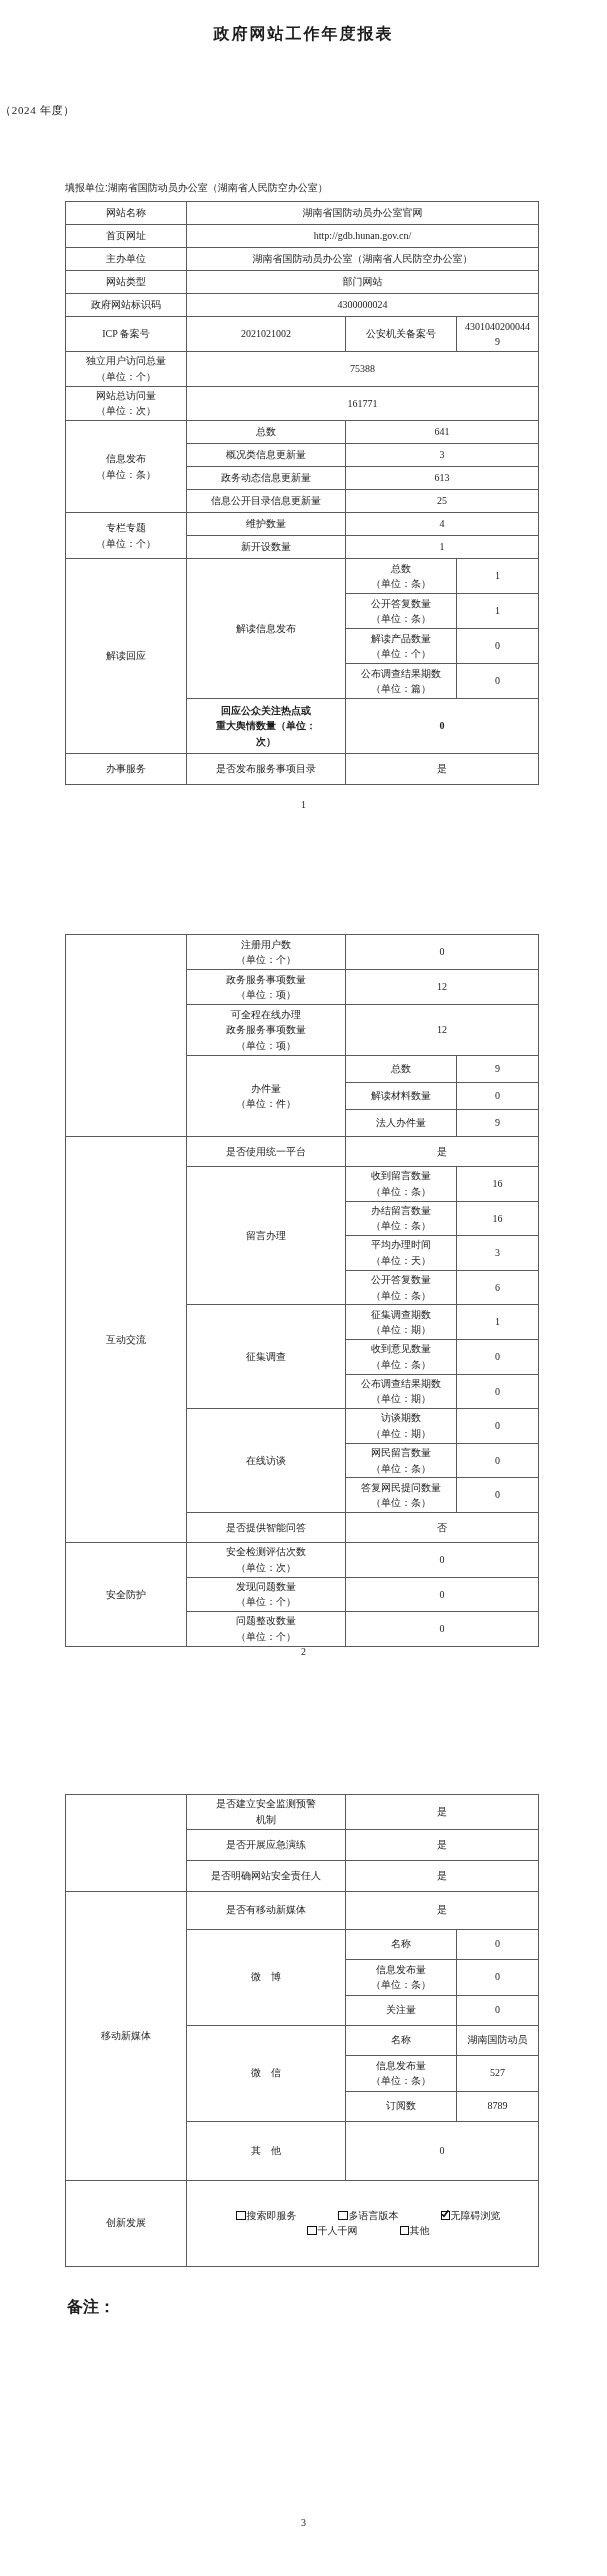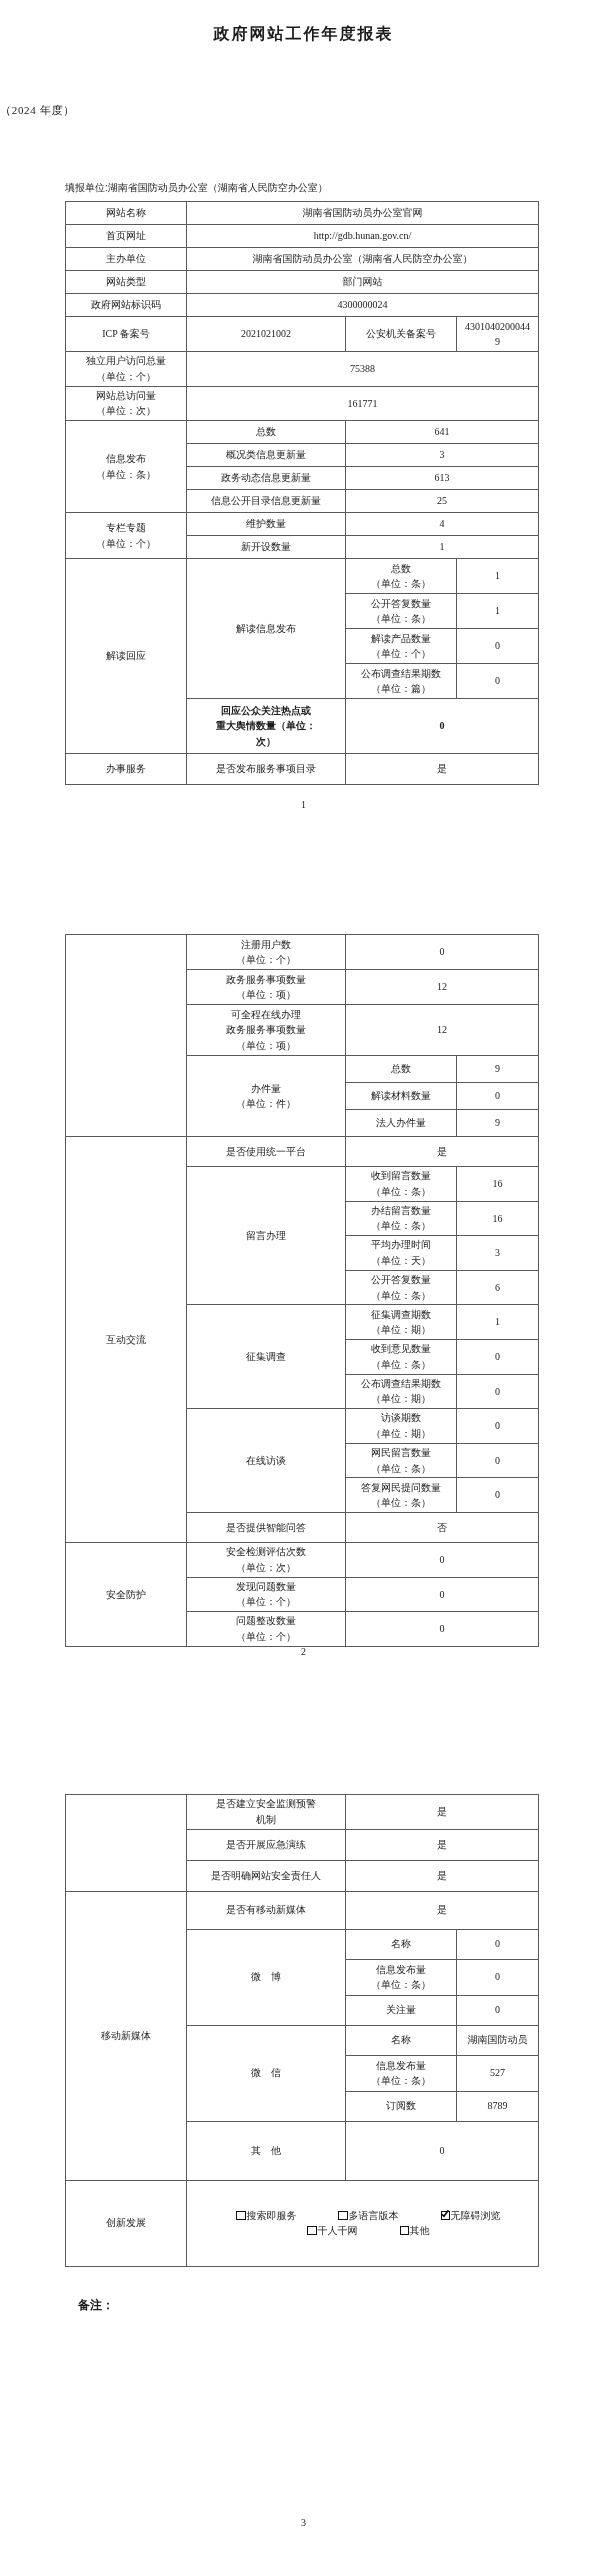--- a/index.html
+++ b/index.html
@@ -34,22 +34,22 @@
   }
   .t1{top:201px;} .t2{top:934px;} .t3{top:1794px;}
   tr.h34{height:23px;} tr.h40{height:27px;} tr.h44{height:30px;}
   tr.h46{height:31px;} tr.h48{height:32px;} tr.h50{height:34px;}
   tr.h52{height:35px;} tr.h54{height:36px;} tr.h56{height:38px;}
   tr.h58{height:33px;} tr.h76{height:51px;margin-top:16px;} tr.h82{height:55px;font-weight:bold;}
   tr.h88{height:59px;font-family:Liberation Serif, serif;} tr.h128{height:86px;}
   .pnum{position:absolute;left:0;width:607px;text-align:center;font-size:10px;}
   .p1{top:799px;} .p2{top:1646px;} .p3{top:2517px;}
   .remark-line{
-    position:absolute;top:2297px;left:78px;
-    font-family:"Liberation Sans", sans-serif;font-weight:bold;font-size:12px;
+    position:absolute;top:2297px;left:67px;
+    font-family:"Liberation Sans", sans-serif;font-weight:bold;font-size:16px;
   }
   .cb-item{white-space:nowrap;display:inline-block;margin:0 15px;padding-left:12px;}
   .cb{
     display:inline-block;width:9.4px;height:9.4px;box-sizing:border-box;
     border:1.3px solid #111;vertical-align:-1.3px;margin-right:0.7px;background:#fff;
   }
   .cb svg{display:block;margin:-1.3px 0 0 -0.7px;overflow:visible;}
   .cb-label{font-size:10px;}
   .innov-cell{letter-spacing:0;}
 </style>

